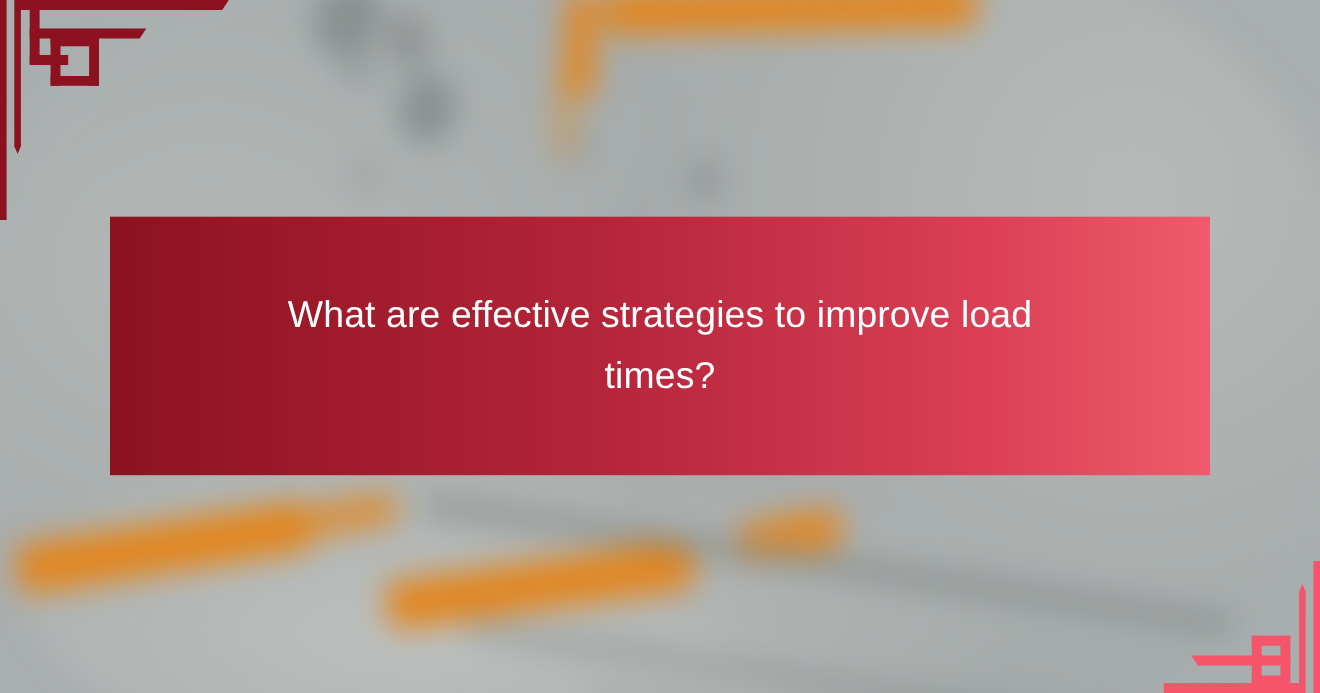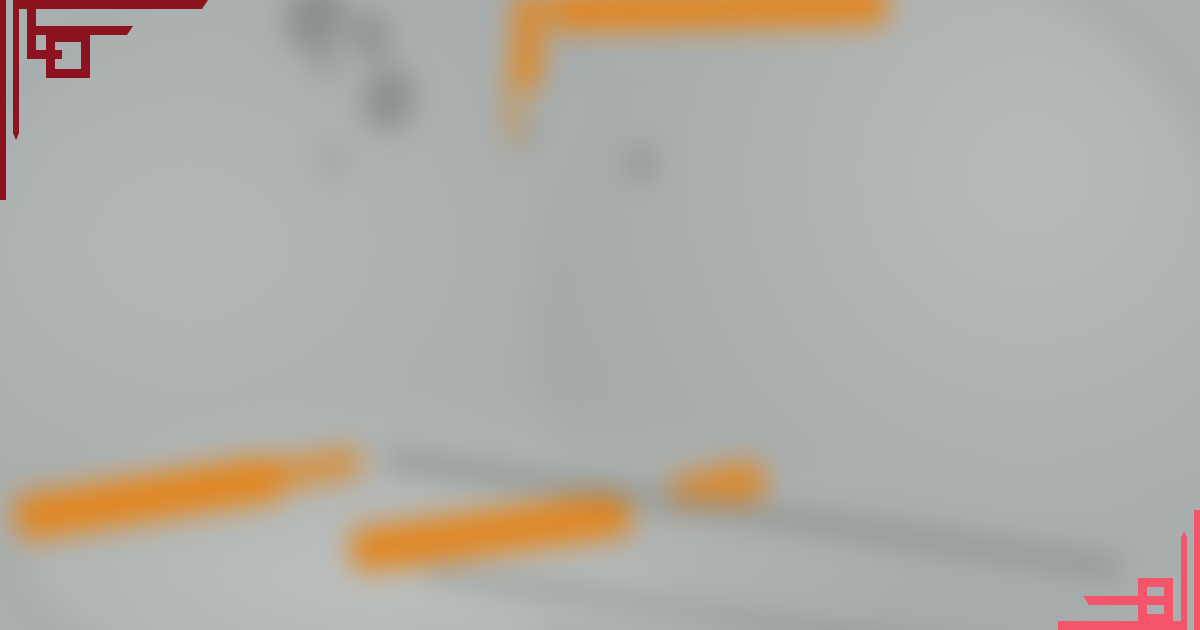--- a/index.html
+++ b/index.html
@@ -191,14 +191,17 @@
         <polygon points="73,86 163,86 163,95 79,95"></polygon>
 
         <polygon points="128,68 137,68 137,113 128,113"></polygon>
         <polygon points="128,68 163,68 163,77 128,77"></polygon>
         <polygon points="154,68 163,68 163,113 154,113"></polygon>
         <polygon points="128,104 163,104 163,113 128,113"></polygon>
       </g>
     </svg>
   </div>
 
+  <div class="banner">
+    <p class="banner-text">What are effective strategies to improve load times?</p>
+  </div>
 
 </div>
 
 </body></html>

